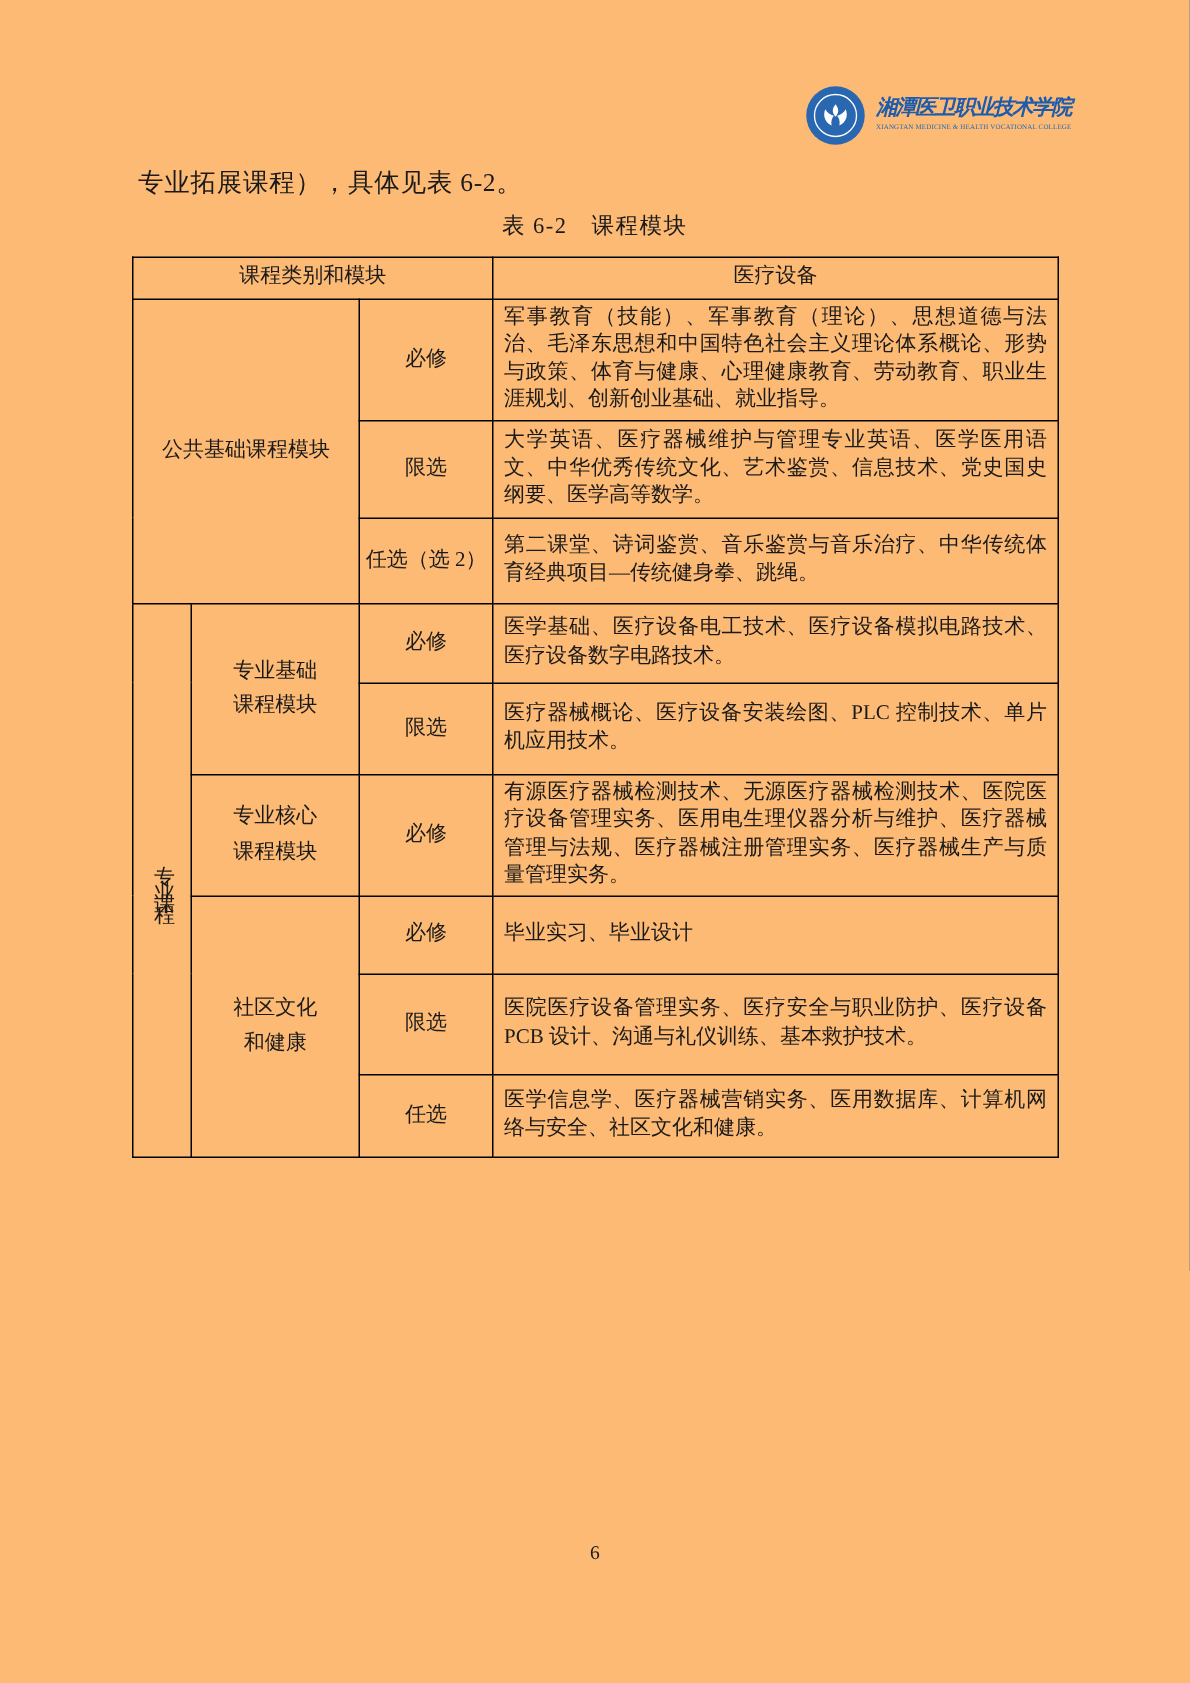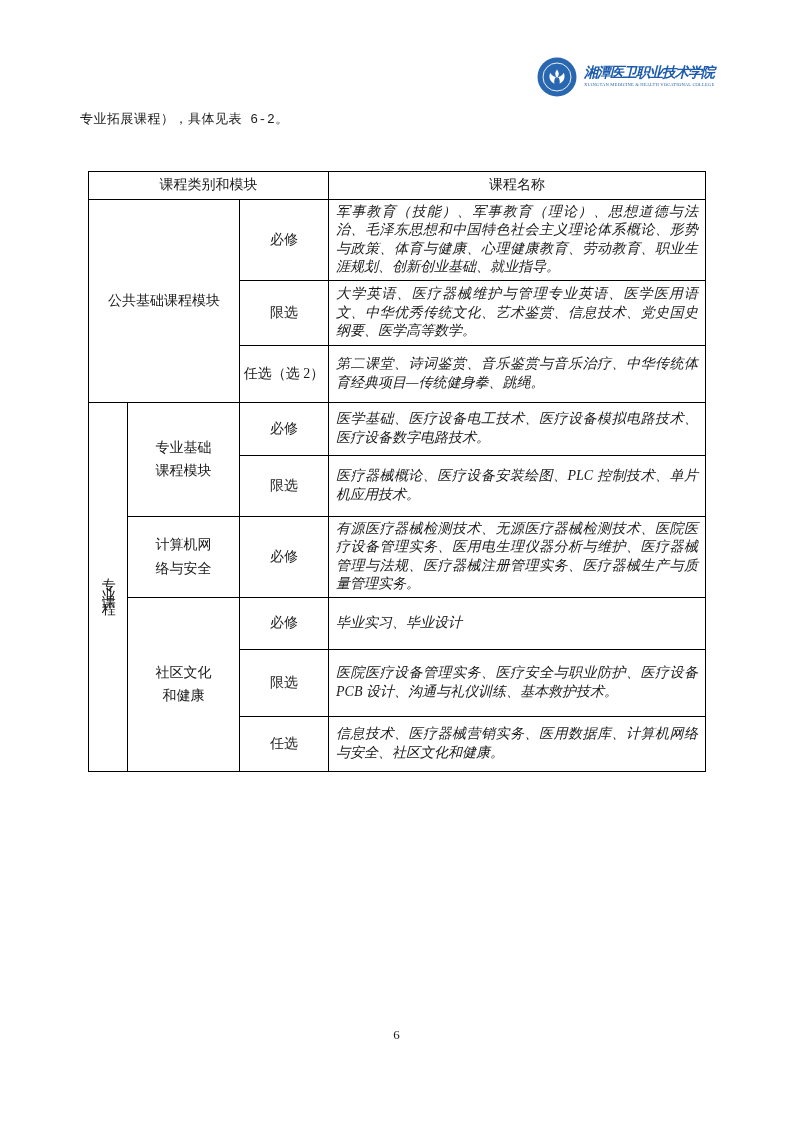--- a/index.html
+++ b/index.html
@@ -2,21 +2,21 @@
 <html><head>
 <meta charset="utf-8">
 <style>
   * { margin: 0; padding: 0; box-sizing: border-box; }
   html, body { background: #888; }
   body { font-family: "Liberation Serif", "DejaVu Serif", serif; }
   .page {
     position: relative;
     width: 793px; height: 1122px;
     margin: 0 auto;
-    background: #ffffff;
+    background: #fdba74;
     color: #1a1a1a;
     overflow: hidden;
   }
 
   
   .logo {
     position: absolute; top: 57px; left: 537px;
     display: flex; align-items: center; gap: 7px;
   }
   .logo-text { display: flex; flex-direction: column; }
@@ -28,22 +28,22 @@
   }
   .logo-en {
     color: #2a67b1;
     font-size: 8px; white-space: nowrap;
     transform: scale(0.58); transform-origin: left top;
     letter-spacing: 0.2px;
   }
 
   
   .intro {
-    position: absolute; top: 110px; left: 80px;
-    font-size: 13px; letter-spacing: 0.5px; font-family: Liberation Mono, monospace;
+    position: absolute; top: 110px; left: 92px;
+    font-size: 17px; letter-spacing: 0.5px;
   }
   .table-title {
     position: absolute; top: 141px; left: 0; right: 0;
     text-align: center; font-size: 15px; letter-spacing: 1px;
   }
 
   
   table.course-table {
     position: absolute; top: 171px; left: 88px;
     width: 617px;
@@ -54,21 +54,20 @@
   .course-table td {
     border: 1px solid #000;
     vertical-align: middle;
     line-height: 1.32;
     margin-top: 25px;
   }
   .course-table td.center { text-align: center; }
   .course-table td.courses {
     padding: 3px 7px;
     text-align: justify;
-    font-style: italic;
   }
   .module-label {
     display: inline-block;
     width: 4em;       
     line-height: 1.7;
   }
   .single-line-label { display: inline-block; width: auto; }
   td.vertical-cell { text-align: center; }
   .vertical-text {
     writing-mode: vertical-lr;
@@ -97,32 +96,33 @@
       <path d="M26.8 15.8 c1.9 4.6 0.1 8.8 -4.2 10.9 c0.6 -3 -0.4 -5.1 -1.5 -6.6 c2.6 -0.6 4.6 -2.2 5.7 -4.3 Z" fill="#ffffff"></path>
     </svg>
     <div class="logo-text">
       <span class="logo-zh">湘潭医卫职业技术学院</span>
       <span class="logo-en">XIANGTAN MEDICINE &amp; HEALTH VOCATIONAL COLLEGE</span>
     </div>
   </div>
 
   <div class="intro">专业拓展课程），具体见表 6-2。</div>
 
+  <div class="table-title">表 6-2　课程模块</div>
 
   <table class="course-table">
     <colgroup>
       <col style="width:39px">
         <col style="width:112px">
         <col style="width:89px">
         <col style="width:377px">
     </colgroup>
     <tbody>
       <tr style="height:28px">
         <td class="center" colspan="3">课程类别和模块</td>
-        <td class="center">课程名称</td>
+        <td class="center">医疗设备</td>
       </tr>
 
       <tr style="height:74px">
         <td class="center" colspan="2" rowspan="3"><span class="single-line-label">公共基础课程模块</span></td>
         <td class="center">必修</td>
         <td class="courses">军事教育（技能）、军事教育（理论）、思想道德与法治、毛泽东思想和中国特色社会主义理论体系概论、形势与政策、体育与健康、心理健康教育、劳动教育、职业生涯规划、创新创业基础、就业指导。</td>
       </tr>
       <tr style="height:65px">
         <td class="center">限选</td>
         <td class="courses">大学英语、医疗器械维护与管理专业英语、医学医用语文、中华优秀传统文化、艺术鉴赏、信息技术、党史国史纲要、医学高等数学。</td>
@@ -137,36 +137,36 @@
         <td class="center" rowspan="2"><span class="module-label">专业基础课程模块</span></td>
         <td class="center">必修</td>
         <td class="courses">医学基础、医疗设备电工技术、医疗设备模拟电路技术、医疗设备数字电路技术。</td>
       </tr>
       <tr style="height:61px">
         <td class="center">限选</td>
         <td class="courses">医疗器械概论、医疗设备安装绘图、PLC 控制技术、单片机应用技术。</td>
       </tr>
 
       <tr style="height:81px">
-        <td class="center"><span class="module-label">计算机网络与安全</span></td>
+        <td class="center"><span class="module-label">专业核心课程模块</span></td>
         <td class="center">必修</td>
         <td class="courses">有源医疗器械检测技术、无源医疗器械检测技术、医院医疗设备管理实务、医用电生理仪器分析与维护、医疗器械管理与法规、医疗器械注册管理实务、医疗器械生产与质量管理实务。</td>
       </tr>
 
       <tr style="height:52px">
         <td class="center" rowspan="3"><span class="module-label">社区文化和健康</span></td>
         <td class="center">必修</td>
         <td class="courses">毕业实习、毕业设计</td>
       </tr>
       <tr style="height:67px">
         <td class="center">限选</td>
         <td class="courses">医院医疗设备管理实务、医疗安全与职业防护、医疗设备 PCB 设计、沟通与礼仪训练、基本救护技术。</td>
       </tr>
       <tr style="height:55px">
         <td class="center">任选</td>
-        <td class="courses">信息技术、医疗器械营销实务、医用数据库、计算机网络与安全、社区文化和健康。</td>
+        <td class="courses">医学信息学、医疗器械营销实务、医用数据库、计算机网络与安全、社区文化和健康。</td>
       </tr>
     </tbody>
   </table>
 
   <div class="page-number">6</div>
 
 </div>
 
 </body></html>

